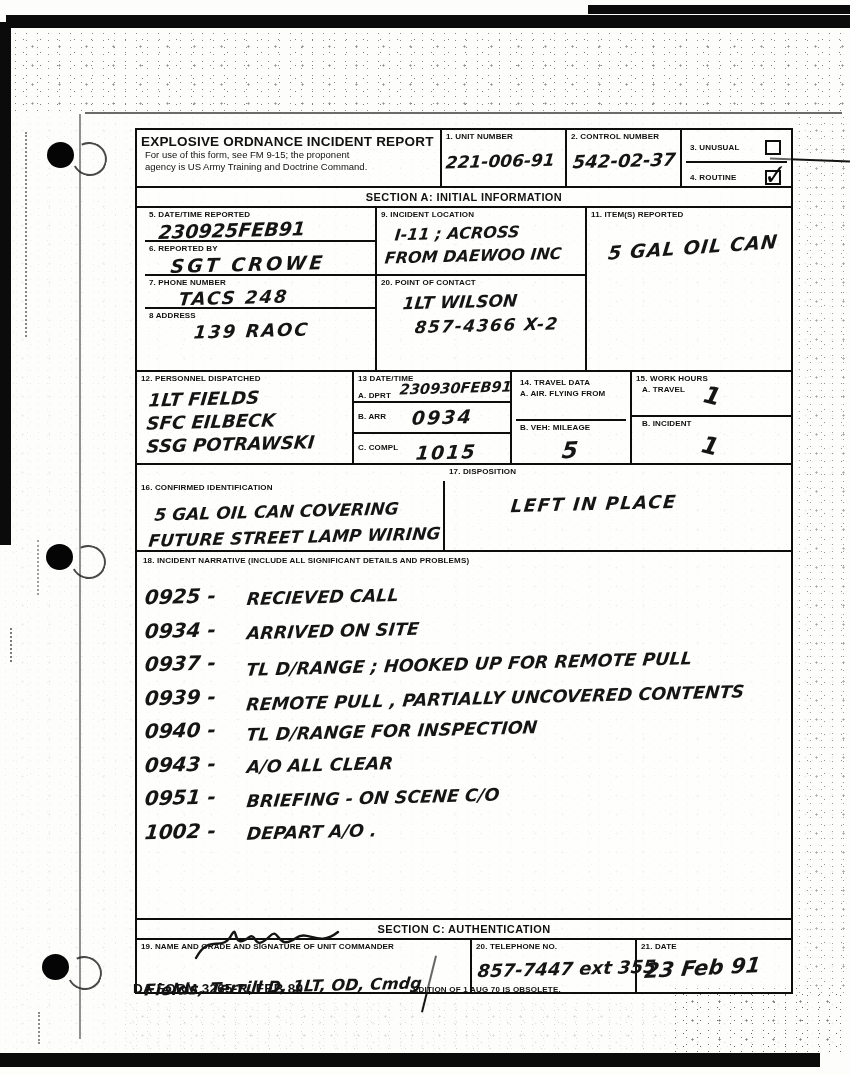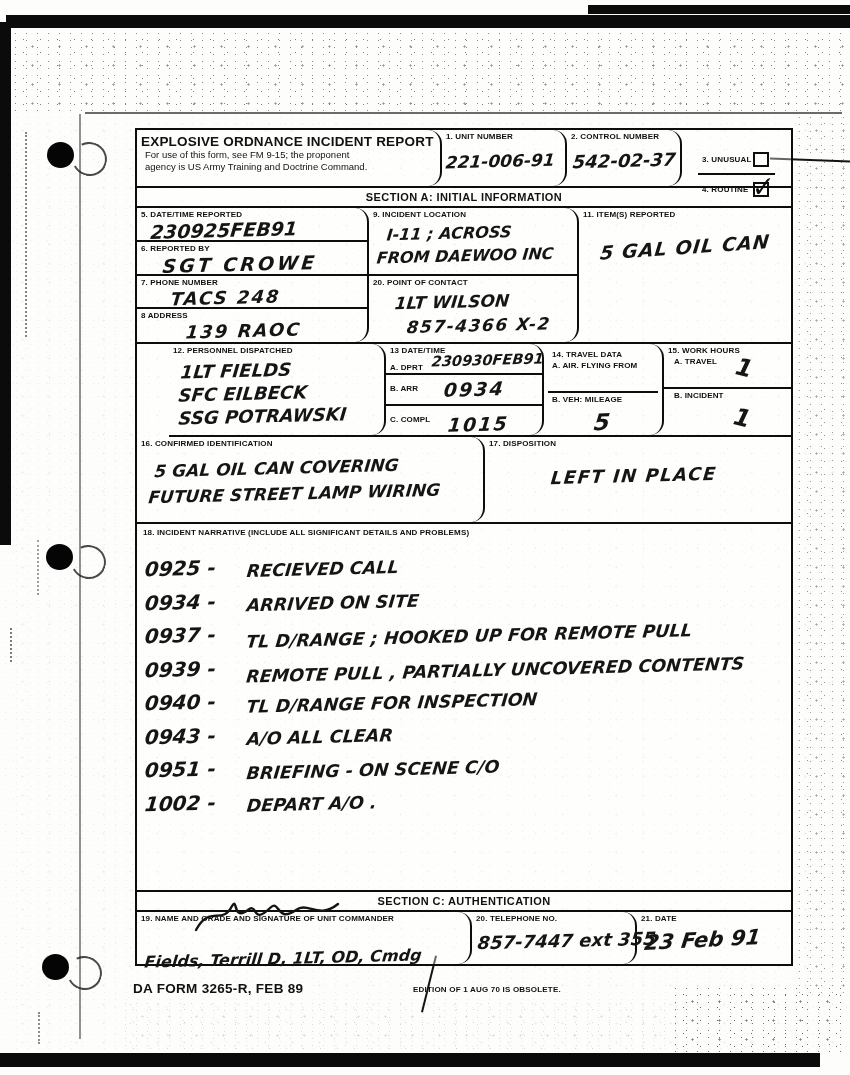--- a/index.html
+++ b/index.html
@@ -23,21 +23,21 @@
     border:2px solid #1d1d1d; border-left-color:transparent; transform:rotate(18deg); opacity:.8; }
   .scanline-h { position:absolute; background:#3a3a3a; height:1.5px; opacity:.75; }
   .scanline-v { position:absolute; background:#4a4a4a; width:1.5px; opacity:.6; }
   .dots-col { position:absolute; width:0; border-left:2px dotted #444; opacity:.65; }
   .stroke { position:absolute; background:#141414; }
   
   .form { position:absolute; left:135px; top:128px; width:658px;
     border:2.5px solid #0d0d0d; background:rgba(255,255,255,.35); box-sizing:border-box; }
   .row { display:flex; border-bottom:2px solid #0d0d0d; box-sizing:border-box; }
   .row:last-child { border-bottom:none; }
-  .cell { position:relative; box-sizing:border-box; border-right:2px solid #0d0d0d; padding:2px 4px; overflow:visible;border-radius:14px; }
+  .cell { position:relative; box-sizing:border-box; border-right:2px solid #0d0d0d; padding:2px 4px; overflow:visible; }
   .cell.last { border-right:none; }
   .lbl { font-size:8px; font-weight:bold; letter-spacing:.15px; line-height:10px; color:#101010; }
   .sec-bar { height:18px; display:flex; align-items:center; justify-content:center;
     font-size:11px; font-weight:bold; letter-spacing:.4px; border-bottom:2px solid #0d0d0d; }
   .form-title { font-size:13.5px; font-weight:bold; letter-spacing:.2px; margin-top:2px; }
   .form-subtitle { font-size:9.5px; line-height:11.5px; margin-left:4px; }
   .hw { font-family:"DejaVu Sans", sans-serif; font-style:italic; font-weight:bold;
     color:#151515; transform:skewX(-7deg) rotate(-1.5deg); display:inline-block; white-space:nowrap; }
   .chk-row { display:flex; align-items:center; justify-content:space-between;
     height:29px; padding:0 6px 0 4px; box-sizing:border-box; position:relative; }
@@ -95,36 +95,36 @@
         <div class="form-subtitle">agency is US Army Training and Doctrine Command.</div>
       </div>
       <div class="cell" style="width:125px;">
         <div class="lbl">1. UNIT NUMBER</div>
         <div class="hw" style="font-size:17px; margin-top:9px;">221-006-91</div>
       </div>
       <div class="cell" style="width:115px;">
         <div class="lbl">2. CONTROL NUMBER</div>
         <div class="hw" style="font-size:18px; margin-top:8px; margin-left:2px;">542-02-37</div>
       </div>
-      <div class="cell last" style="flex:1; padding:16px;">
+      <div class="cell last" style="flex:1; padding:4px;">
         <div class="chk-row top">
           <span class="lbl">3. UNUSUAL</span>
           <span class="checkbox"></span>
         </div>
         <div class="chk-row">
           <span class="lbl">4. ROUTINE</span>
           <span class="checkbox"></span>
           <span class="checkmark">✓</span>
         </div>
       </div>
     </div>
 
     <div class="sec-bar">SECTION A: INITIAL INFORMATION</div>
 
-    <div class="row" style="height:136px;">
+    <div class="row" style="height:164px;padding-left:8px;">
       <div class="cell" style="width:232px; padding:0;">
         <div class="sub-row bb" style="height:34px;">
           <div class="lbl">5. DATE/TIME REPORTED</div>
           <div class="hw" style="font-size:19px; margin:-1px 0 0 10px;">230925FEB91</div>
         </div>
         <div class="sub-row bb" style="height:34px;">
           <div class="lbl">6. REPORTED BY</div>
           <div class="hw" style="font-size:19px; margin:-1px 0 0 22px; letter-spacing:3px;">SGT CROWE</div>
         </div>
         <div class="sub-row bb" style="height:33px;">
@@ -148,21 +148,21 @@
           <div class="hw" style="font-size:17px; margin:4px 0 0 34px; display:block; letter-spacing:1.5px;">857-4366 X-2</div>
         </div>
       </div>
       <div class="cell last" style="flex:1;">
         <div class="lbl">11. ITEM(S) REPORTED</div>
         <div class="hw" style="font-size:19px; margin:16px 0 0 18px; transform:skewX(-10deg) rotate(-4deg); letter-spacing:1px;">5 GAL OIL CAN</div>
       </div>
     </div>
 
 
-    <div class="row" style="height:93px;margin-left:32px;">
+    <div class="row" style="height:93px;">
       <div class="cell" style="width:217px;">
         <div class="lbl">12. PERSONNEL DISPATCHED</div>
         <div class="hw" style="font-size:18px; margin:3px 0 0 8px; display:block;">1LT FIELDS</div>
         <div class="hw" style="font-size:18px; margin:2px 0 0 6px; display:block;">SFC EILBECK</div>
         <div class="hw" style="font-size:18px; margin:2px 0 0 6px; display:block;">SSG POTRAWSKI</div>
       </div>
       <div class="cell" style="width:158px; padding:0;">
         <div class="sub-row bb" style="height:31px;">
           <div class="lbl">13 DATE/TIME</div>
           <span class="lbl">A. DPRT</span>
@@ -195,21 +195,21 @@
           <span class="hw" style="font-size:24px; position:absolute; left:72px; top:10px; transform:rotate(14deg);">1</span>
         </div>
         <div class="sub-row" style="height:46px;">
           <div class="lbl" style="margin-left:6px;">B. INCIDENT</div>
           <div class="hw" style="font-size:24px; margin:3px 0 0 66px; transform:rotate(14deg);">1</div>
         </div>
       </div>
     </div>
 
     <div class="row" style="height:87px;">
-      <div class="cell" style="width:348px;">
+      <div class="cell" style="width:308px;margin-top:16px;">
         <div class="lbl">16. CONFIRMED IDENTIFICATION</div>
         <div class="hw" style="font-size:17px; margin:8px 0 0 14px; display:block;">5 GAL OIL CAN COVERING</div>
         <div class="hw" style="font-size:17px; margin:6px 0 0 8px; display:block;">FUTURE STREET LAMP WIRING</div>
       </div>
       <div class="cell last" style="flex:1;">
         <div class="lbl">17. DISPOSITION</div>
         <div class="hw" style="font-size:18px; margin:16px 0 0 62px; letter-spacing:1.5px;">LEFT IN PLACE</div>
       </div>
     </div>
 

